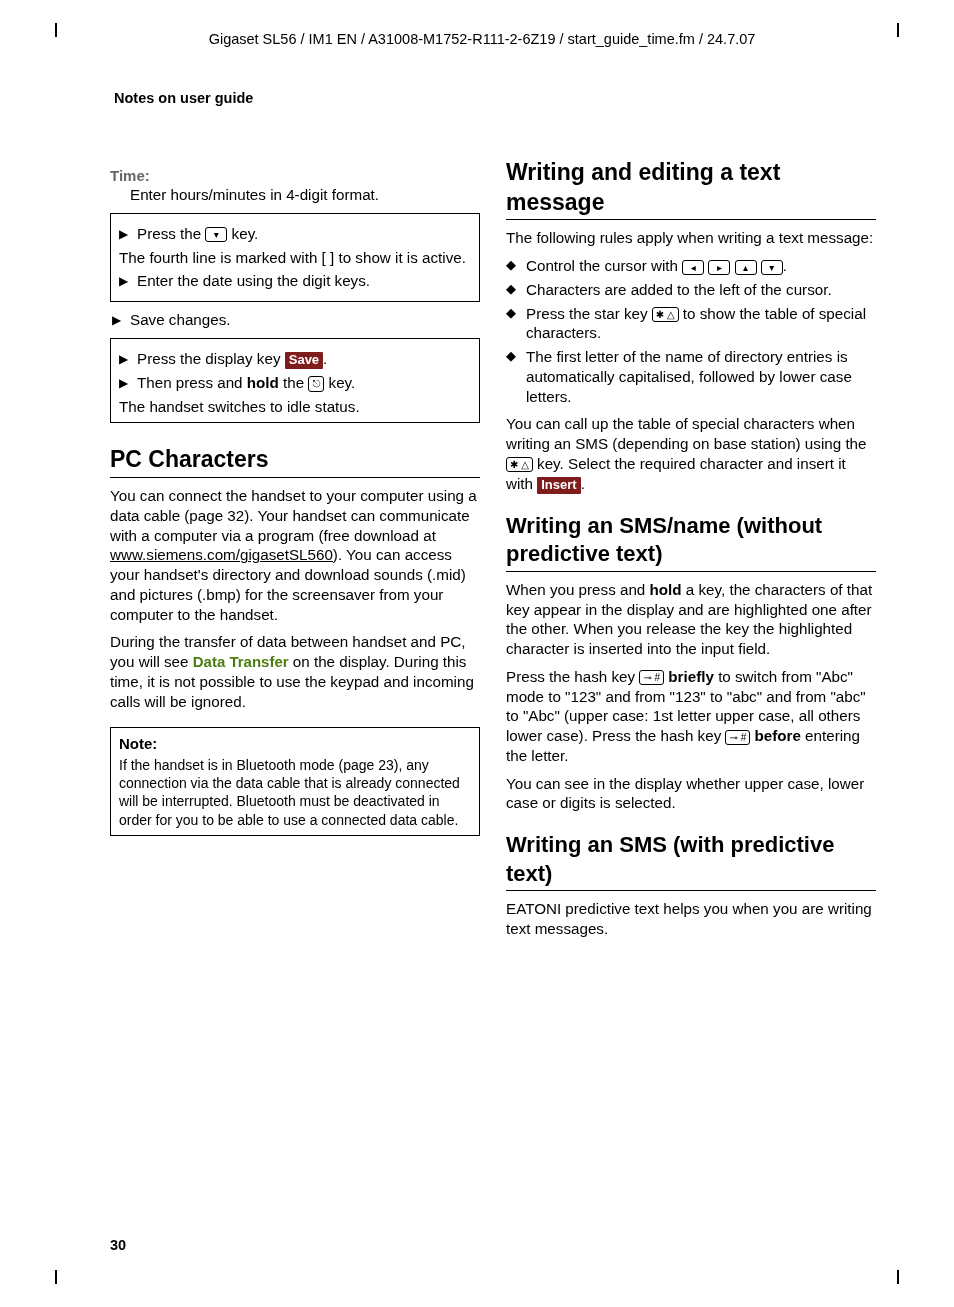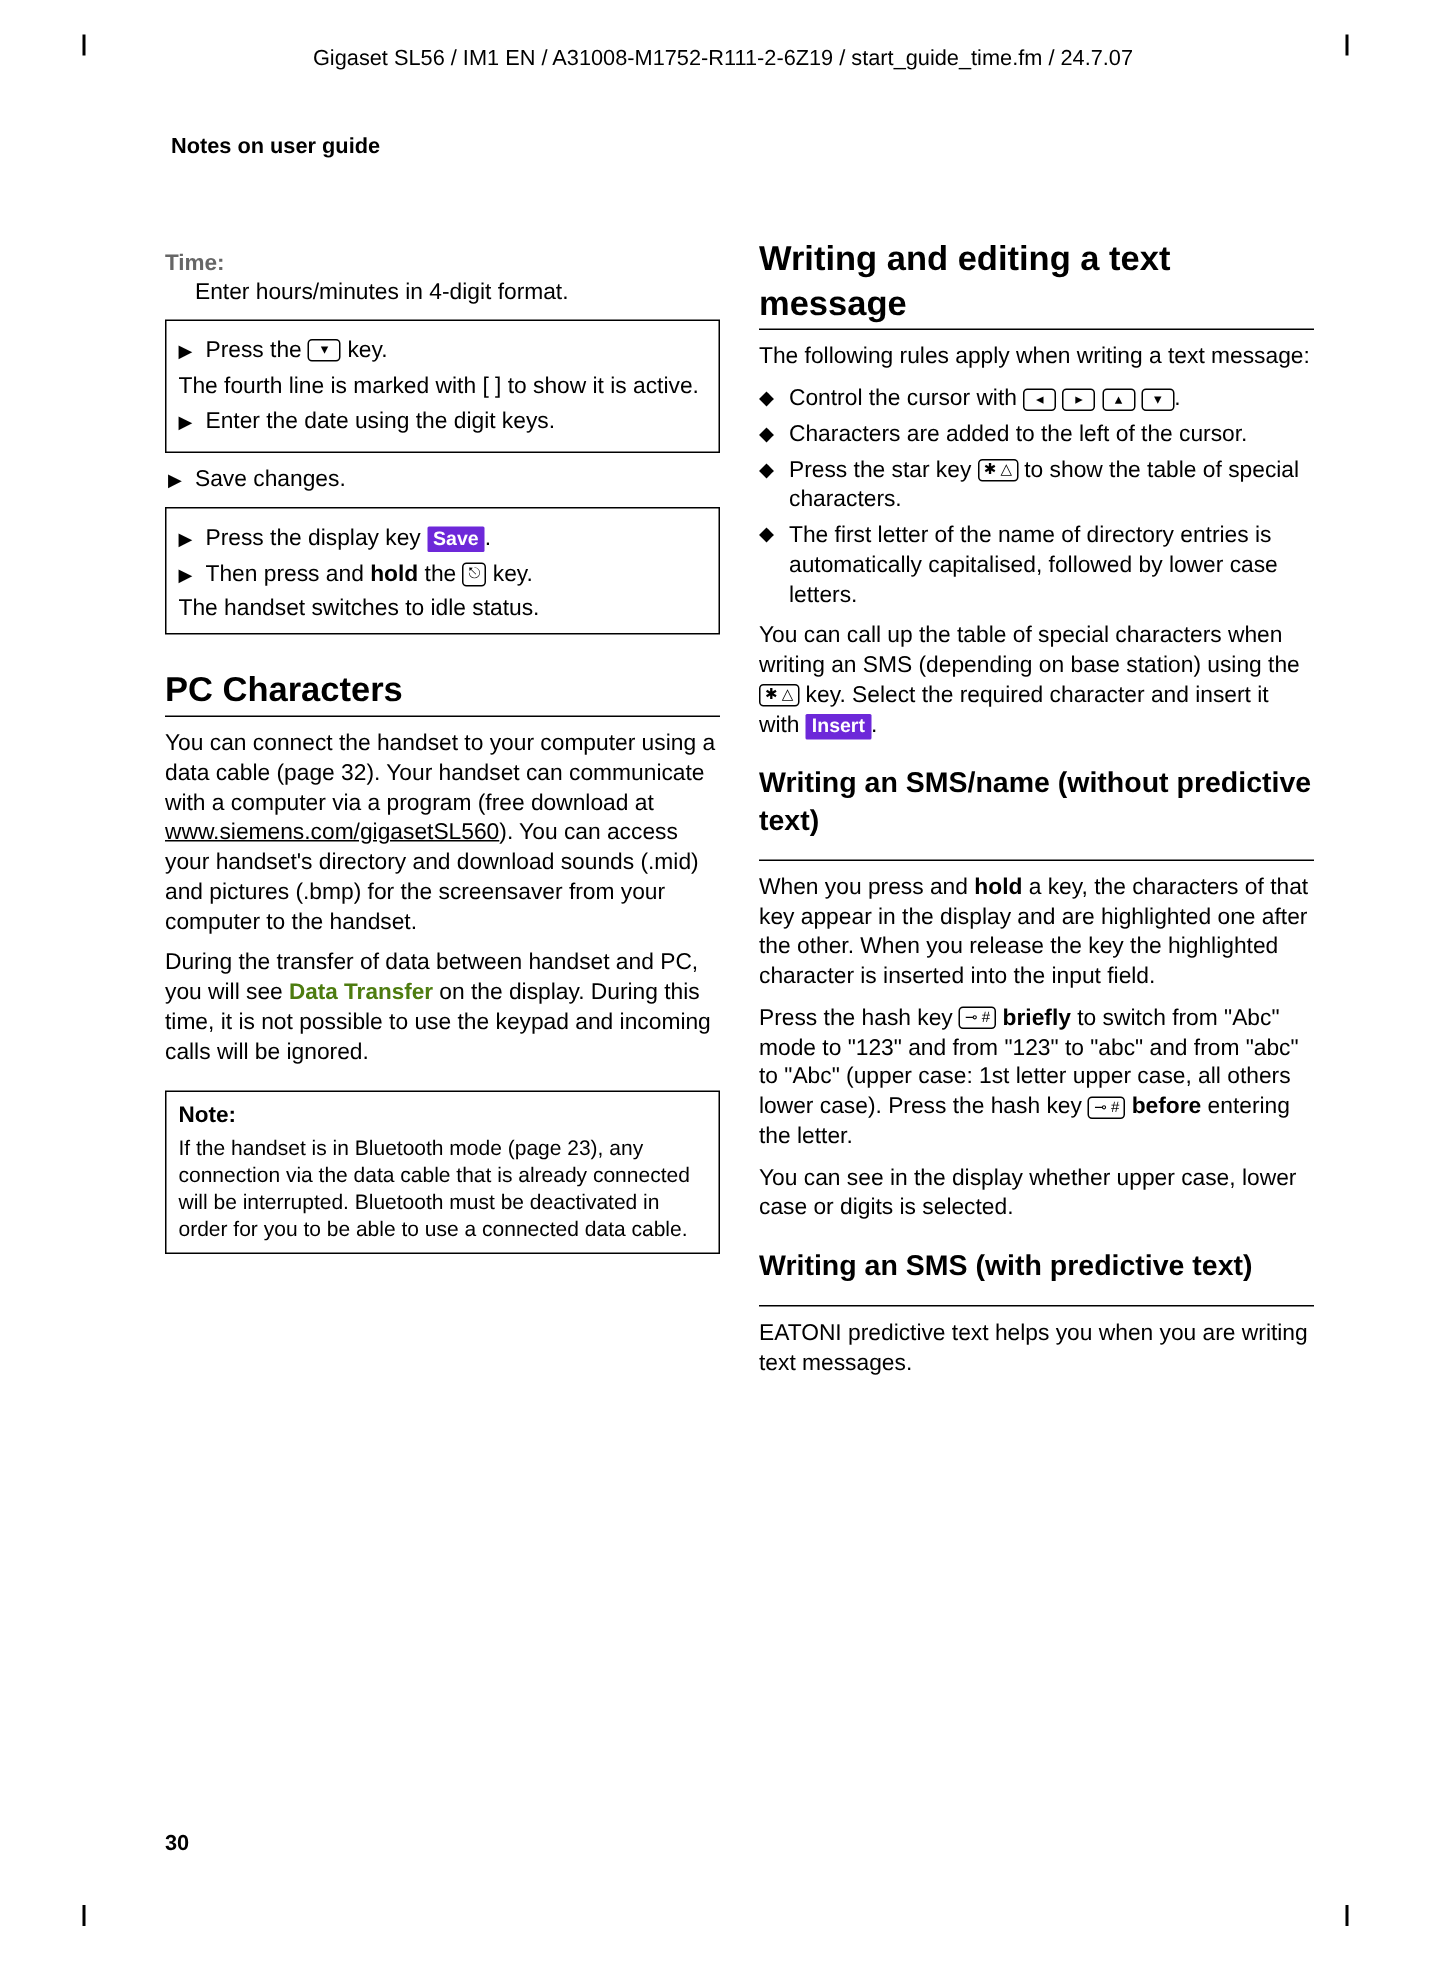--- a/index.html
+++ b/index.html
@@ -89,43 +89,43 @@
     font-size: 10px;
     padding: 1px 3px;
     min-width: 22px;
     text-align: center;
     vertical-align: middle;
     line-height: 1.1;
     font-family: Arial, sans-serif;
   }
   .soft-key {
     display: inline-block;
-    background: #6d28d9;
+    background: #7f1d1d;
     color: #fff;
     font-family: Arial, sans-serif;
     font-weight: bold;
     font-size: 13px;
     padding: 0 4px;
     border-radius: 1px;
     vertical-align: baseline;
   }
   h2.section-title {
     font-family: Arial, sans-serif;
     font-weight: bold;
     font-size: 23px;
     margin: 22px 0 4px 0;
     padding-bottom: 2px;
     border-bottom: 1.5px solid #000;
   }
   h3.sub-title {
     font-family: Arial, sans-serif;
     font-weight: bold;
-    font-size: 19px;
+    font-size: 22px;
     margin: 18px 0 4px 0;
-    padding-bottom: 12px;
+    padding-bottom: 2px;
     border-bottom: 1px solid #000;
   }
   p { margin: 8px 0; }
   .inline-bold-gray {
     color: #4d7c0f;
     font-family: Arial, sans-serif;
     font-weight: bold;
     font-size: 15px;
   }
   .note-box {
@@ -154,21 +154,21 @@
   ul.diamond li::before {
     content: "◆";
     position: absolute;
     left: 0;
     top: 1px;
     font-size: 13px;
   }
   .underline { text-decoration: underline; }
   .page-num {
     position: absolute;
-    bottom: 68px;
+    bottom: 52px;
     left: 110px;
     font-weight: bold;
     font-size: 14.5px;
   }
   .hangup-icon {
     display:inline-block;
     border:1px solid #000;
     border-radius:3px;
     padding:0 3px 1px 3px;
     font-size:10px;

